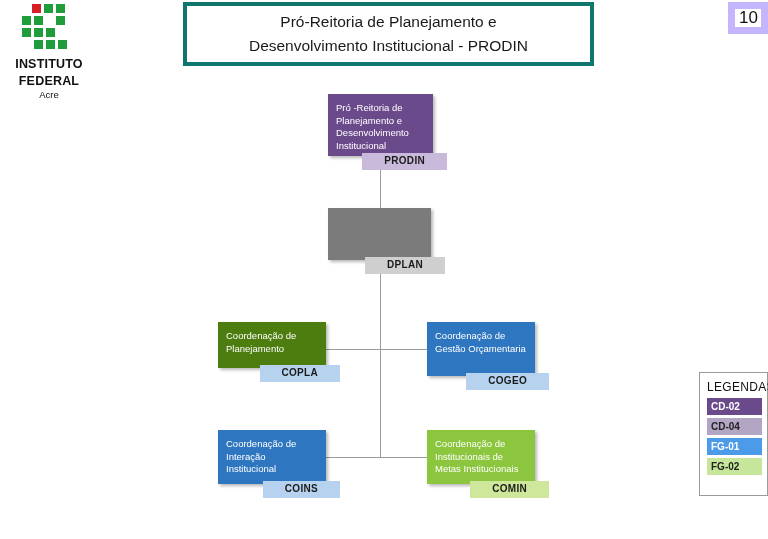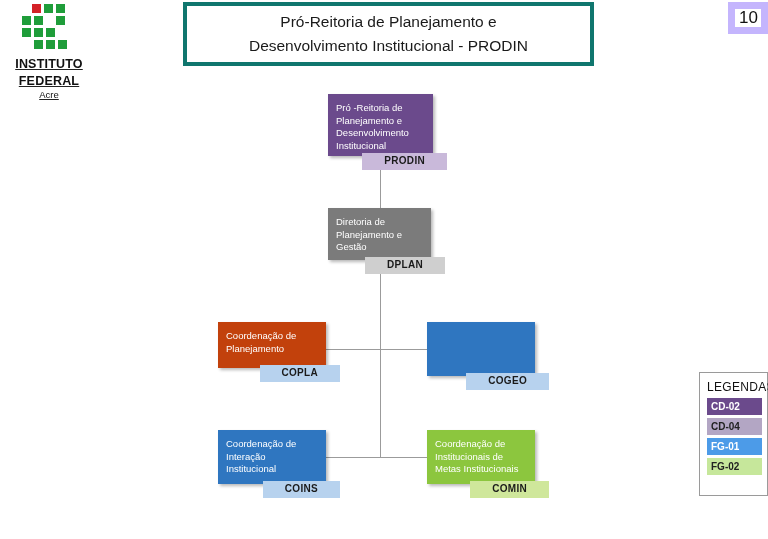--- a/index.html
+++ b/index.html
@@ -16,21 +16,20 @@
     color: #222;
   }
 
   
   .logo-block {
     position: absolute;
     left: 6px;
     top: 4px;
     width: 86px;
     text-align: center;
-    text-decoration: underline;
   }
   .logo-mark {
     width: 54px;
     height: 50px;
     margin: 0 auto;
     position: relative;
   }
   .sq {
     position: absolute;
     width: 9px;
@@ -126,21 +125,21 @@
     justify-content: center;
     box-sizing: border-box;
   }
 
   .n-prodin { left: 328px; top: 94px; width: 105px; height: 62px; background: #6b4a8c; }
   .n-prodin .tag { background: #c9b9da; }
 
   .n-dplan  { left: 328px; top: 208px; width: 103px; height: 52px; background: #7b7b7b; }
   .n-dplan .tag { background: #cfcfcf; }
 
-  .n-copla  { left: 218px; top: 322px; width: 108px; height: 46px; background: #c2410c; }
+  .n-copla  { left: 218px; top: 322px; width: 108px; height: 46px; background: #4d7c0f; }
   .n-copla .tag { background: #b7d2ee; }
 
   .n-cogeo  { left: 427px; top: 322px; width: 108px; height: 54px; background: #2f76c0; }
   .n-cogeo .tag { background: #b7d2ee; }
 
   .n-coins  { left: 218px; top: 430px; width: 108px; height: 54px; background: #2f76c0; }
   .n-coins .tag { background: #b7d2ee; }
 
   .n-comin  { left: 427px; top: 430px; width: 108px; height: 54px; background: #8cc63e; }
   .n-comin .tag { background: #cfe79b; }
@@ -212,30 +211,30 @@
 <div class="line h" style="left:272px; top:349px; width:216px;"></div>
 <div class="line h" style="left:272px; top:457px; width:216px;"></div>
 <div class="line v" style="left:272px; top:349px; height:1px;"></div>
 
 <div class="node n-prodin">
   <span class="label">Pró -Reitoria de Planejamento e Desenvolvimento Institucional</span>
   <span class="tag">PRODIN</span>
 </div>
 
 <div class="node n-dplan">
-  <span class="label">Diretoria de Planejamento e Gestão</span>
   <span class="tag">DPLAN</span>
 </div>
 
 <div class="node n-copla">
   <span class="label">Coordenação de Planejamento</span>
   <span class="tag">COPLA</span>
 </div>
 
 <div class="node n-cogeo">
+  <span class="label">Coordenação de Gestão Orçamentaria</span>
   <span class="tag">COGEO</span>
 </div>
 
 <div class="node n-coins">
   <span class="label">Coordenação de Interação  Institucional</span>
   <span class="tag">COINS</span>
 </div>
 
 <div class="node n-comin">
   <span class="label">Coordenação de Institucionais  de Metas Institucionais</span>

